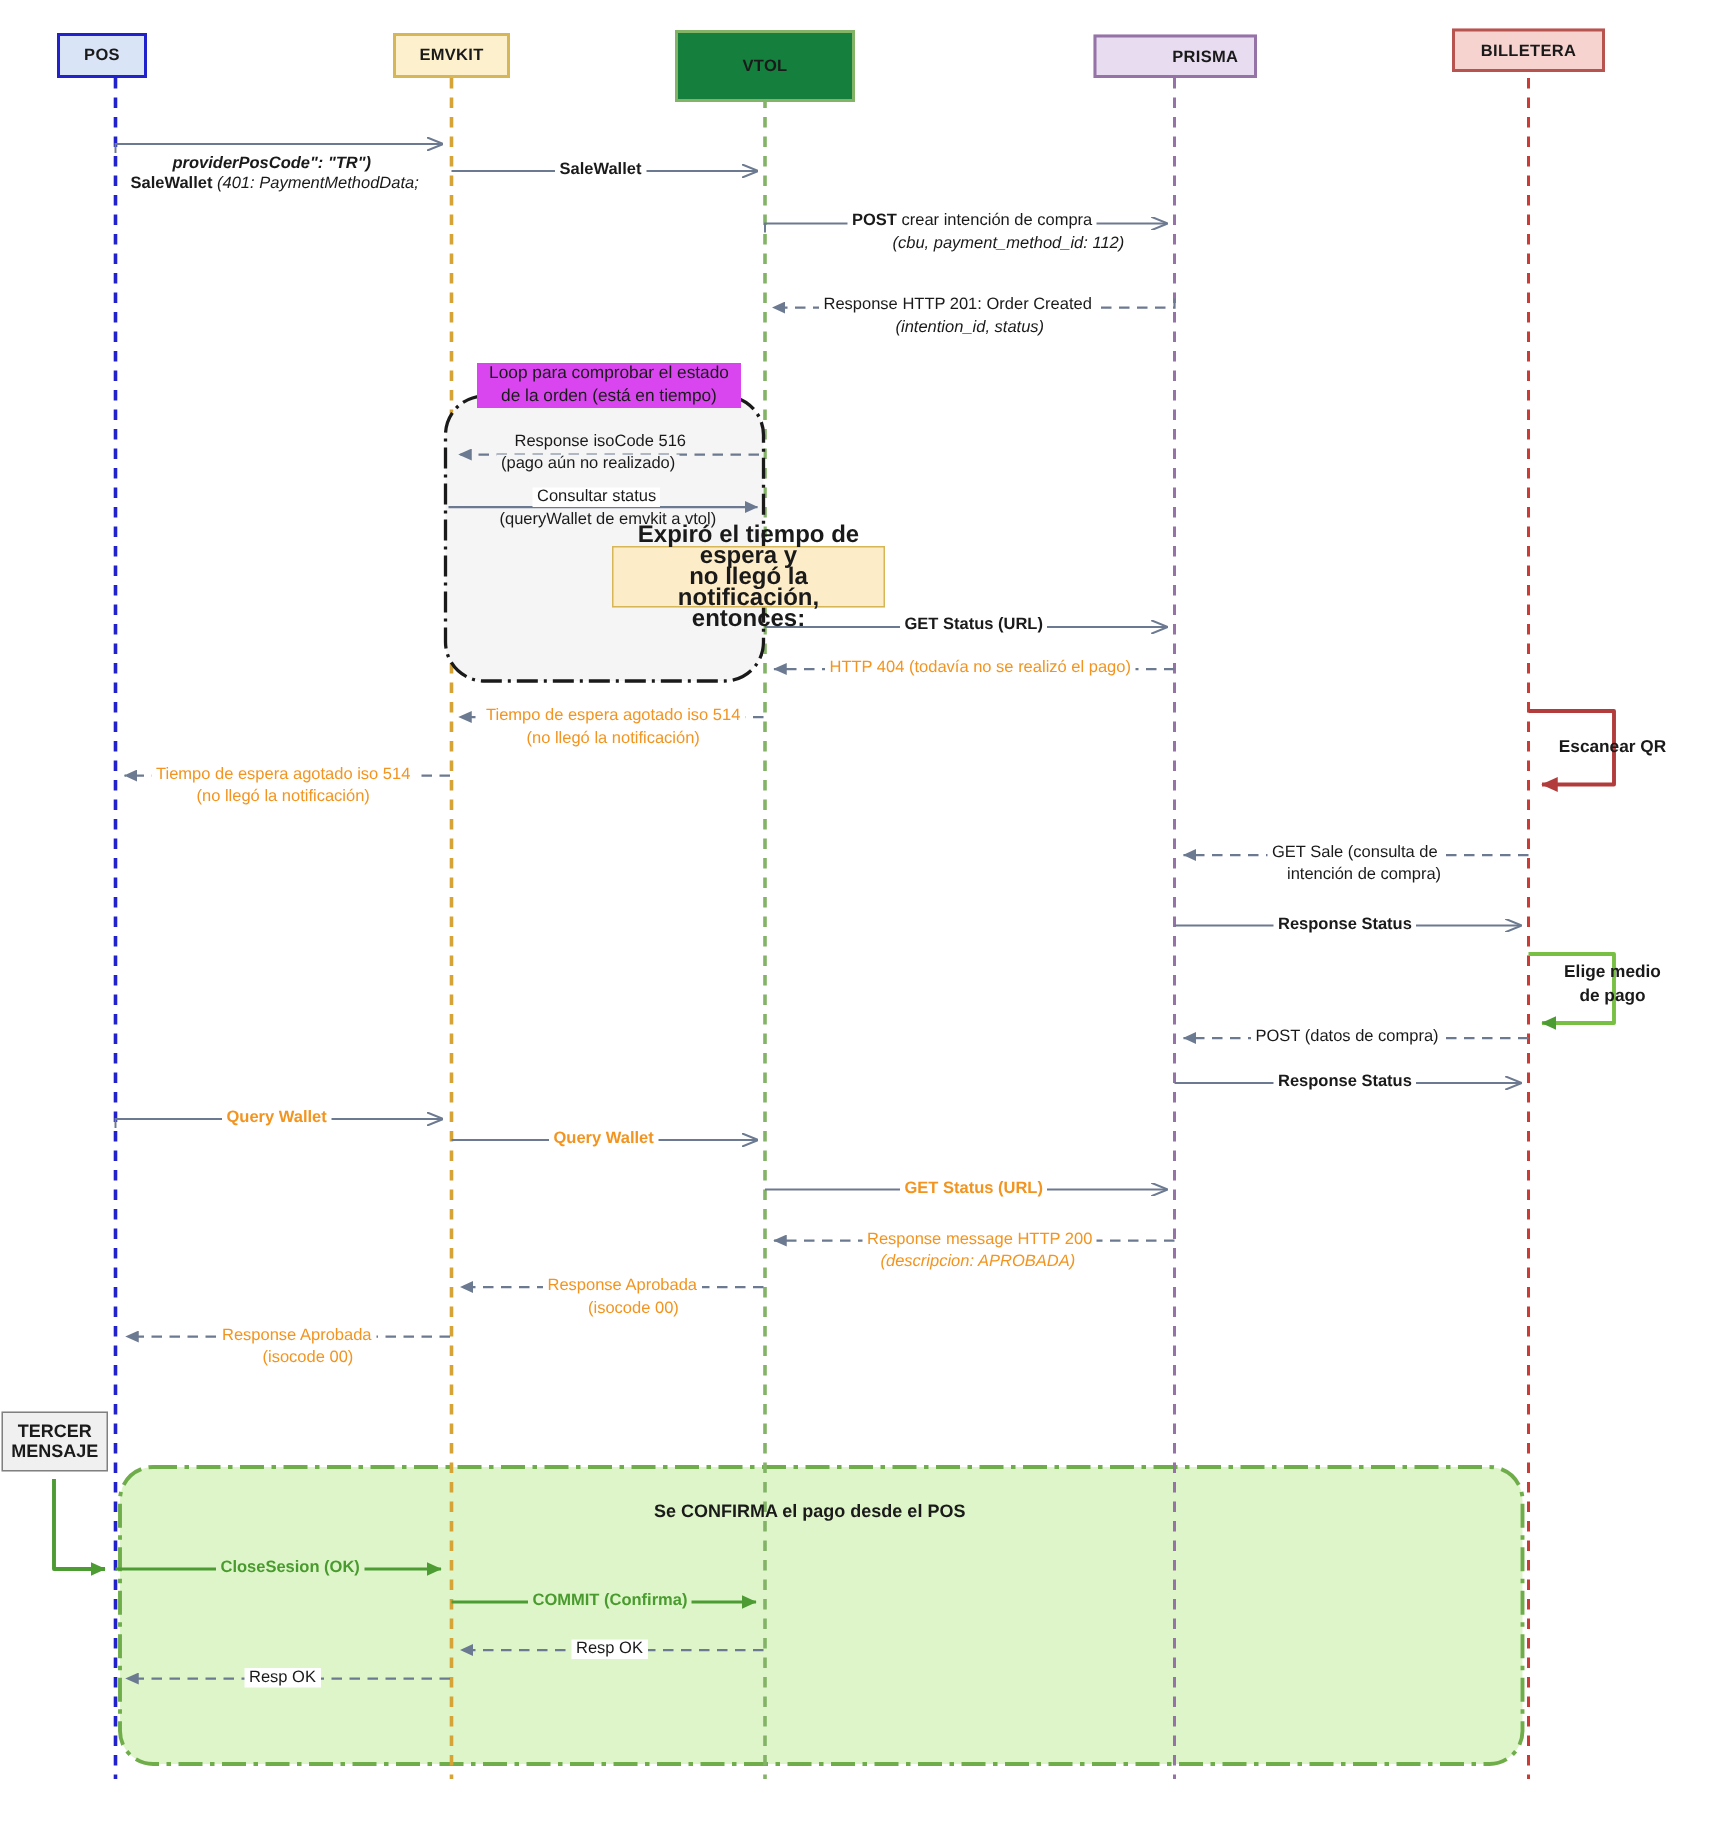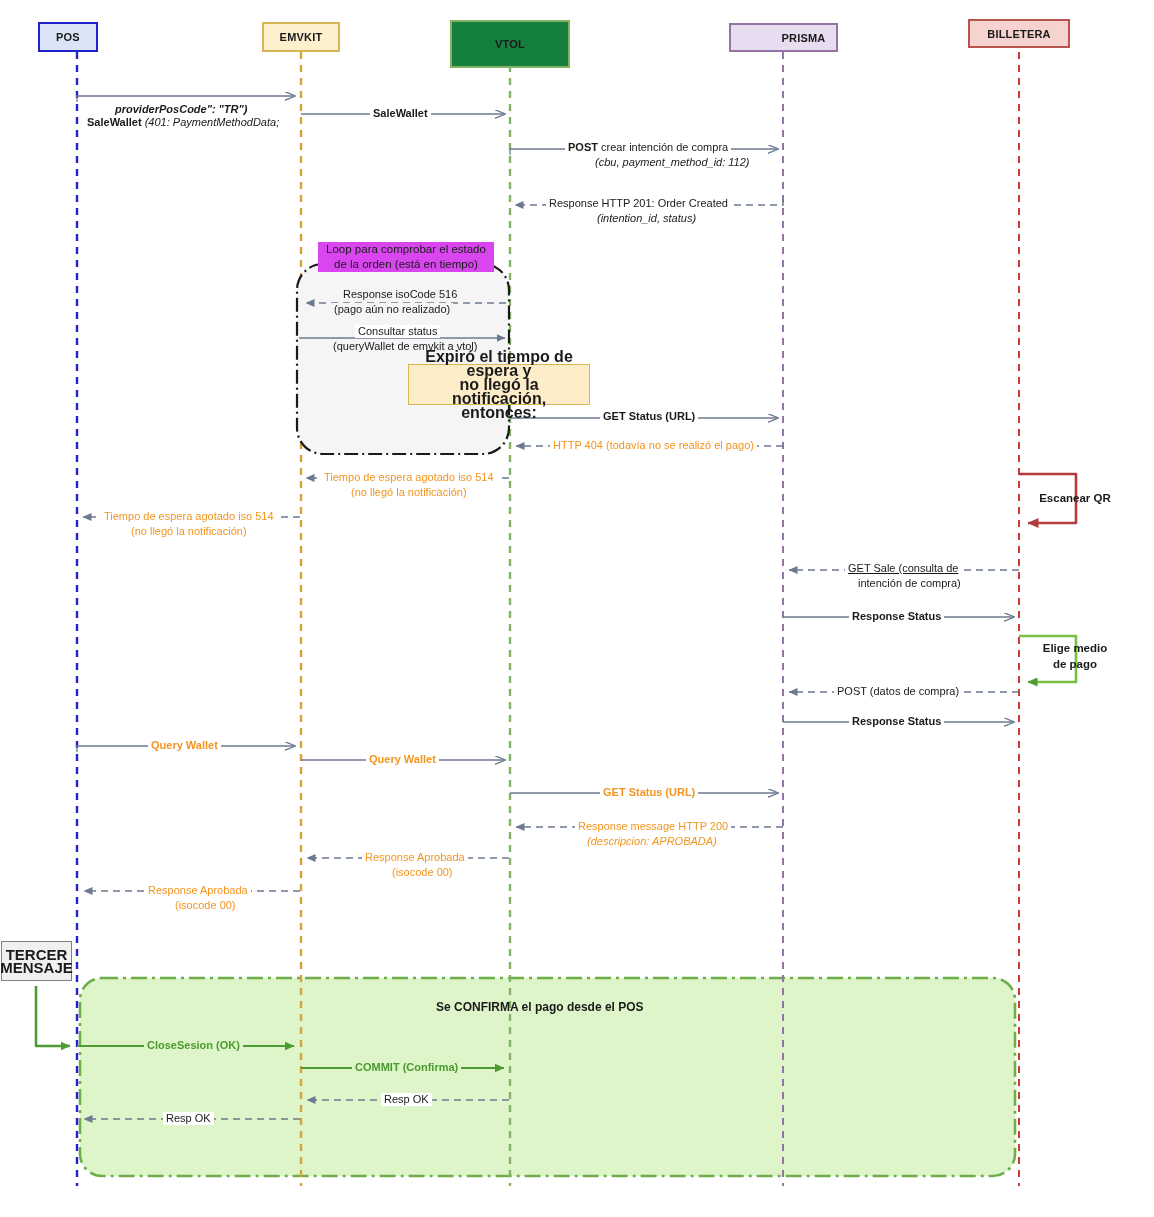--- a/index.html
+++ b/index.html
@@ -20,21 +20,21 @@
   .note{position:absolute;box-sizing:border-box;background:#fdecc8;border:1px solid #d6b656;
         font-size:16px;font-weight:bold;color:#1a1a1a;text-align:center;line-height:14px;
         display:flex;align-items:center;justify-content:center;padding:3px 6px;}
 
   .looplabel{position:absolute;font-size:11.5px;color:#1a1a1a;text-align:center;line-height:15px;
              background:#d946ef;padding:0 2px;}
 
   .fragtitle{position:absolute;font-size:12px;font-weight:bold;color:#1a1a1a;}
 
   .tag{position:absolute;box-sizing:border-box;background:#f0f0f0;border:1px solid #808080;
-       font-size:15px;font-weight:bold;color:#1a1a1a;text-align:center;line-height:13px;
+       font-size:12px;font-weight:bold;color:#1a1a1a;text-align:center;line-height:13px;
        display:flex;align-items:center;justify-content:center;}
 
   .selflabel{position:absolute;font-size:11.5px;font-weight:bold;color:#1a1a1a;text-align:center;
              line-height:16px;}
 </style>
 </head>
 <body>
 
 <div id="canvas">
 
@@ -235,21 +235,21 @@
     <span>Tiempo de espera agotado iso 514</span>
   </div>
   <div class="msg orange" style="left:128px;top:525px;">
     <span>(no llegó la notificación)</span>
   </div>
 
   <div class="selflabel" style="left:1027px;top:490px;width:96px;">
     <span>Escanear QR</span>
   </div>
 
-  <div class="msg" style="left:845px;top:562px;text-decoration:underline;">
+  <div class="msg" style="left:845px;top:562px;">
     <span>GET Sale (consulta de</span>
   </div>
   <div class="msg" style="left:855px;top:577px;">
     <span>intención de compra)</span>
   </div>
 
   <div class="msg" style="left:849px;top:610px;font-weight:bold;">
     <span>Response Status</span>
   </div>
 

